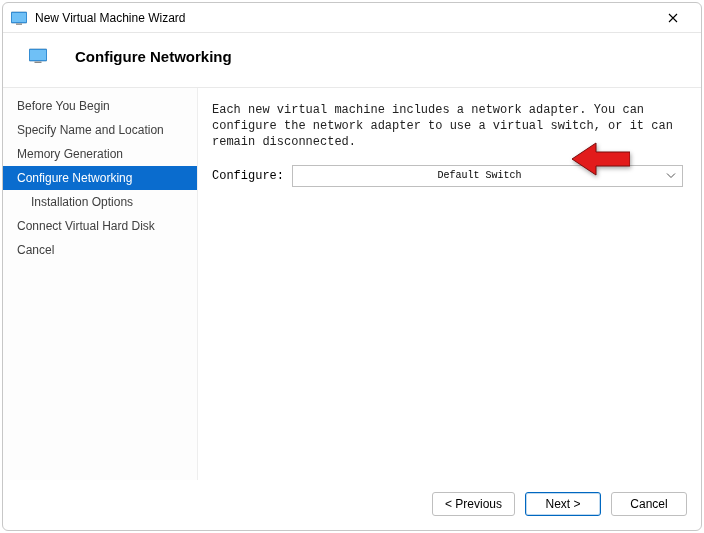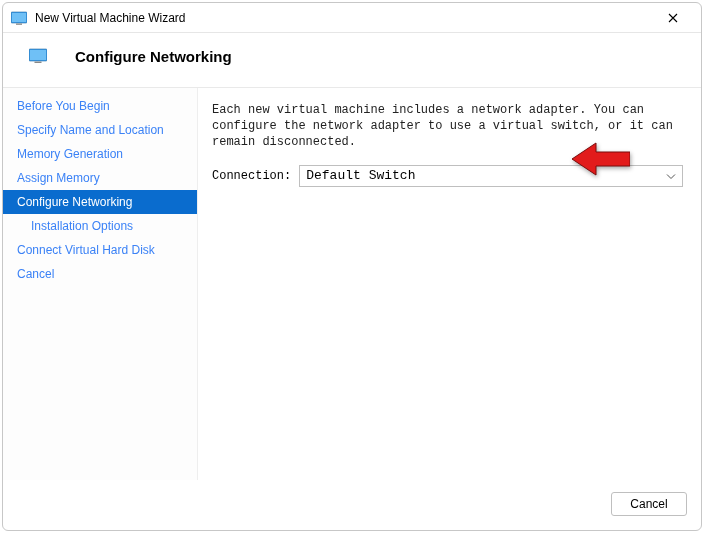--- a/index.html
+++ b/index.html
@@ -72,21 +72,21 @@
   }
   .sidebar {
     width: 195px;
     background: #fdfdfd;
     border-right: 1px solid #eee;
     padding-top: 6px;
   }
   .step {
     padding: 5px 10px 5px 14px;
     font-size: 12px;
-    color: #3b82f6;
+    color: #404040;
     white-space: nowrap;
     overflow: hidden;
     cursor: default;
   }
   .step.indent { padding-left: 28px; }
   .step.active {
     background: #0a6cce;
     color: #ffffff;
   }
   .content {
@@ -106,27 +106,28 @@
     align-items: center;
     gap: 8px;
   }
   .field-label {
     font-size: 12px;
     color: #000;
   }
   .connection-select {
     flex: 1;
     height: 22px;
-    font-size: 13px;
+    font-size: 10px;
     border: 1px solid #bfbfbf;
     background: #ffffff;
     position: relative;
     display: flex;
     align-items: center;
     padding: 0 22px 0 6px;
+    justify-content: center;
   }
   .connection-select .caret {
     position: absolute;
     right: 6px;
     top: 50%;
     transform: translateY(-50%);
     pointer-events: none;
   }
   .arrow-callout {
     position: absolute;
@@ -193,48 +194,49 @@
     </span>
     <div class="header-title">Configure Networking</div>
   </div>
 
   <div class="body">
 
     <div class="sidebar">
       <div class="step"><span>Before You Begin</span></div>
       <div class="step"><span>Specify Name and Location</span></div>
       <div class="step"><span>Memory Generation</span></div>
-      <div class="step"><span>Assign Memory</span></div>
       <div class="step active"><span>Configure Networking</span></div>
       <div class="step indent"><span>Installation Options</span></div>
       <div class="step"><span>Connect Virtual Hard Disk</span></div>
       <div class="step"><span>Cancel</span></div>
     </div>
 
     <div class="content">
       <div class="desc">Each new virtual machine includes a network adapter. You can configure the network adapter to use a virtual switch, or it can remain disconnected.</div>
 
       <div class="field-row">
-        <span class="field-label">Connection:</span>
+        <span class="field-label">Configure:</span>
         <div class="connection-select">
           <span>Default Switch</span>
           <span class="caret">
             <svg viewBox="0 0 10 6" width="10" height="6">
               <path d="M1 1 L5 5 L9 1" stroke="#555" stroke-width="1" fill="none"></path>
             </svg>
           </span>
         </div>
       </div>
 
       <div class="arrow-callout">
         <svg viewBox="0 0 58 38" width="58" height="38">
           <polygon points="0,19 24,3 24,12 58,12 58,26 24,26 24,35" fill="#e21b1b" stroke="#7a0d0d" stroke-width="1"></polygon>
         </svg>
       </div>
     </div>
 
   </div>
 
   <div class="footer">
+    <button class="btn">&lt; Previous</button>
+    <button class="btn primary">Next &gt;</button>
     <button class="btn">Cancel</button>
   </div>
 
 </div>
 
 </body></html>

